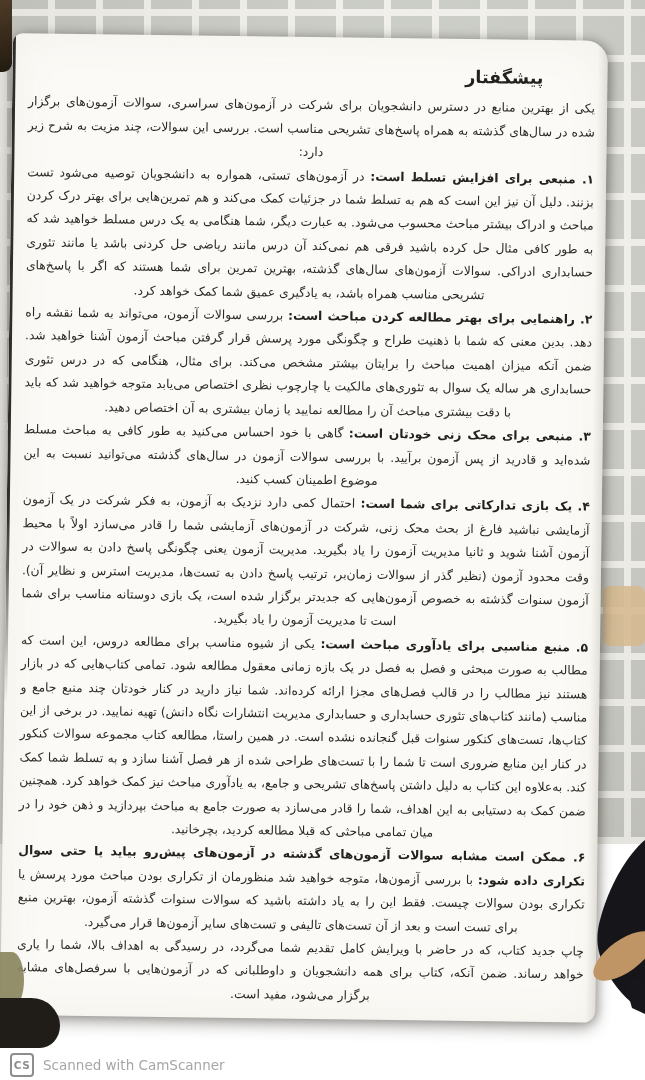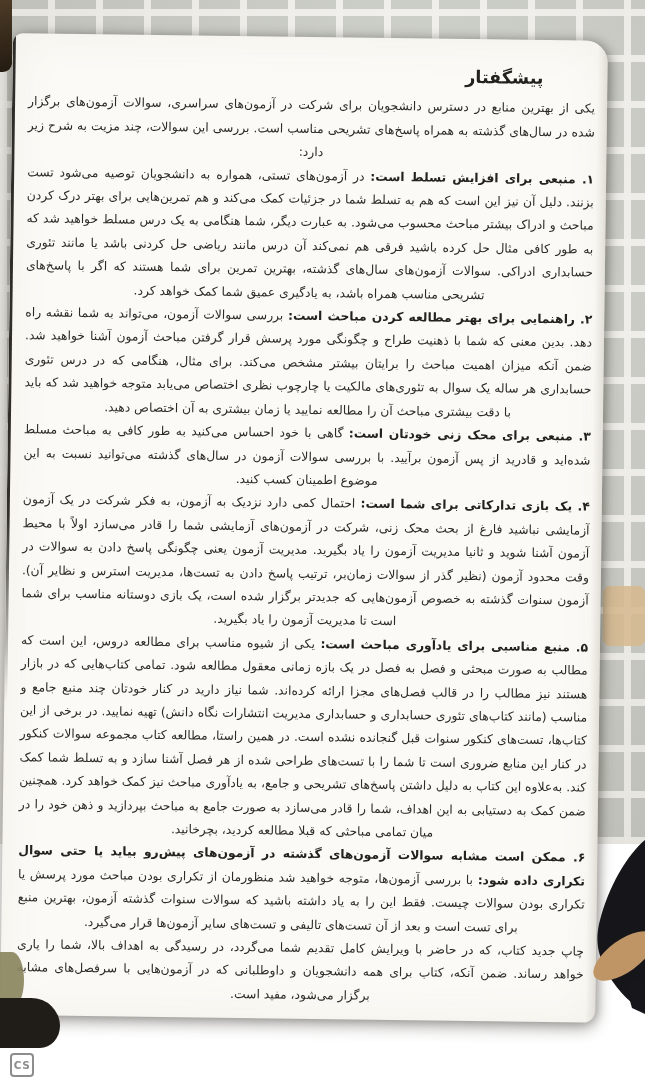--- a/index.html
+++ b/index.html
@@ -142,13 +142,14 @@
 
   <svg class="hand" viewBox="0 0 57 178" aria-hidden="true">
     <path d="M57 2 C40 16 20 48 11 86 C8 100 9 112 15 126 C22 142 34 158 48 168 L57 173 Z" fill="#16161a"></path>
     <ellipse cx="36" cy="118" rx="36" ry="16" transform="rotate(-36 36 118)" fill="#bf9565"></ellipse>
     <path d="M44 138 C40 148 40 158 44 170 L57 176 L57 146 Z" fill="#17171b"></path>
   </svg>
 </div>
 
 <div class="scanbar">
   <span class="cs-badge">CS</span>
+  <span class="scan-text">Scanned with CamScanner</span>
 </div>
 
 </body></html>

